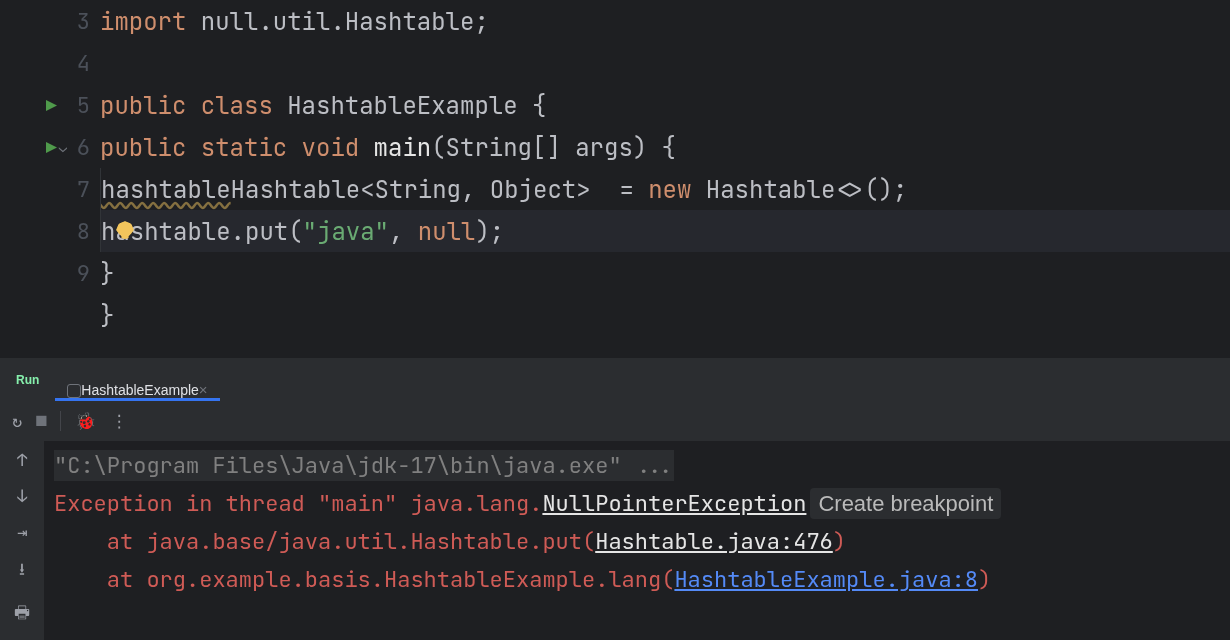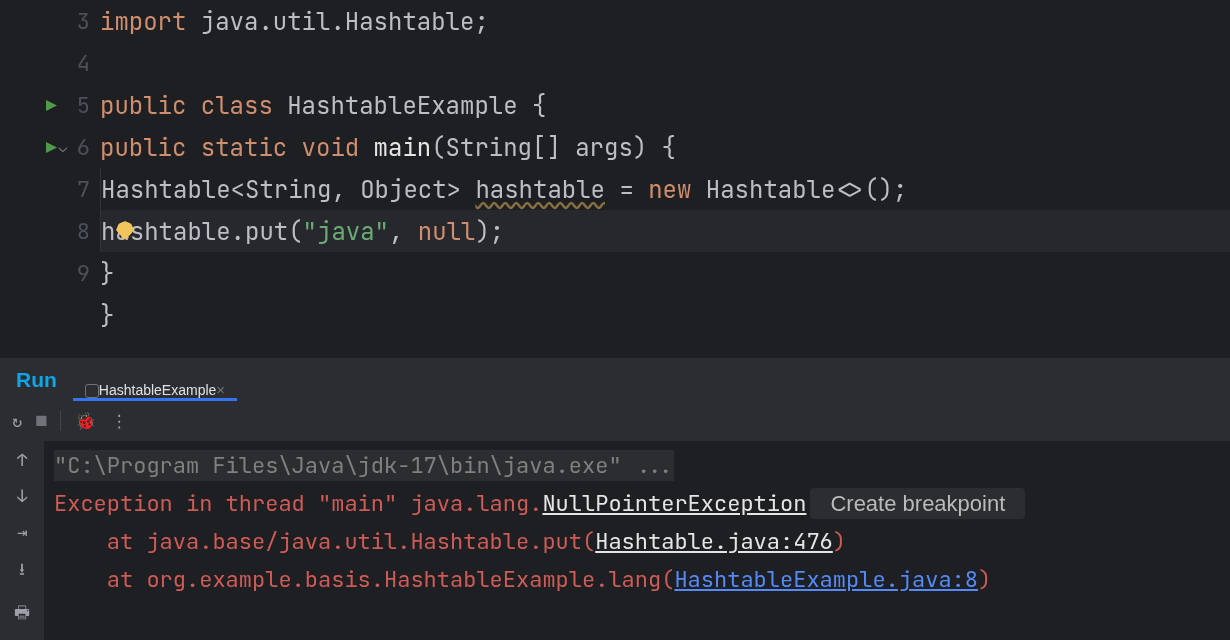--- a/index.html
+++ b/index.html
@@ -91,22 +91,22 @@
     border-top: 1px solid #1e1f22;
   }
   .tab-bar {
     height: 44px;
     display: flex;
     align-items: center;
     background: #2b2d30;
     border-top: 1px solid #1e1f22;
   }
   .run-label {
-    color: #0ea5e9;
-    font-size: 21px;
+    color: #86efac;
+    font-size: 12px;
     font-weight: 600;
     padding: 0 16px;
     font-family: 'Segoe UI', sans-serif;
   }
   .tab {
     display: flex;
     align-items: flex-end;
     height: 100%;
     padding: 0 12px;
     border-bottom: 3px solid #3574f0;
@@ -160,21 +160,21 @@
     background: #1e1f22;
   }
   .con-line { white-space: pre; }
   .cmd { color: #808080; background: #2b2d30; padding: 1px 0px; }
   .err { color: #cf5b56; }
   .err-gray-u { color: #e5e5e5; text-decoration: underline; }
   .err-action {
     color: #bababa;
     font-family: 'Segoe UI', sans-serif;
     background: #2b2d30;
-    padding: 3px 20px;
+    padding: 3px 8px;
     margin-left: 4px;
     border-radius: 4px;
   }
   .link-blue { color: #548af7; text-decoration: underline; margin-top: 48px; }
 </style>
 </head>
 <body>
 
 <div class="editor-area">
   <div class="gutter">
@@ -201,25 +201,25 @@
       <span class="line-num">7</span>
     </div>
     <div class="gutter-row" style="position:relative;">
       <span class="line-num">8</span>
     </div>
     <div class="gutter-row">
       <span class="line-num">9</span>
     </div>
   </div>
   <div class="code-area">
-    <div class="code-line"><span class="kw">import</span><span class="plain"> java.util.Hashtable;</span></div>
+    <div class="code-line"><span class="kw">import</span><span class="plain"> null.util.Hashtable;</span></div>
     <div class="code-line"></div>
     <div class="code-line"><span class="kw">public class</span><span class="plain"> HashtableExample {</span></div>
     <div class="code-line">    <span class="kw">public static void</span><span class="fn"> main</span><span class="plain">(String[] args) {</span></div>
-    <div class="code-line">    <span class="indent-guide"></span>    <span class="plain">Hashtable&lt;String, Object&gt; </span><span class="plain warn">hashtable</span><span class="plain"> = </span><span class="kw">new</span><span class="plain"> Hashtable&lt;&gt;();</span></div>
+    <div class="code-line">    <span class="indent-guide"></span>    <span class="plain warn">hashtable</span><span class="plain">Hashtable&lt;String, Object&gt; </span><span class="plain"> = </span><span class="kw">new</span><span class="plain"> Hashtable&lt;&gt;();</span></div>
     <div class="code-line highlighted" style="position:relative;">
       <span class="bulb-icon" style="left:16px;"></span>    <span class="indent-guide"></span>    <span class="plain">hashtable.put(</span><span class="str">"java"</span><span class="plain">, </span><span class="kw">null</span><span class="plain">);</span></div>
     <div class="code-line">    <span class="plain">}</span></div>
     <div class="code-line"><span class="plain">}</span></div>
   </div>
 </div>
 
 <div class="tool-window">
   <div class="tab-bar">
     <span class="run-label">Run</span>

